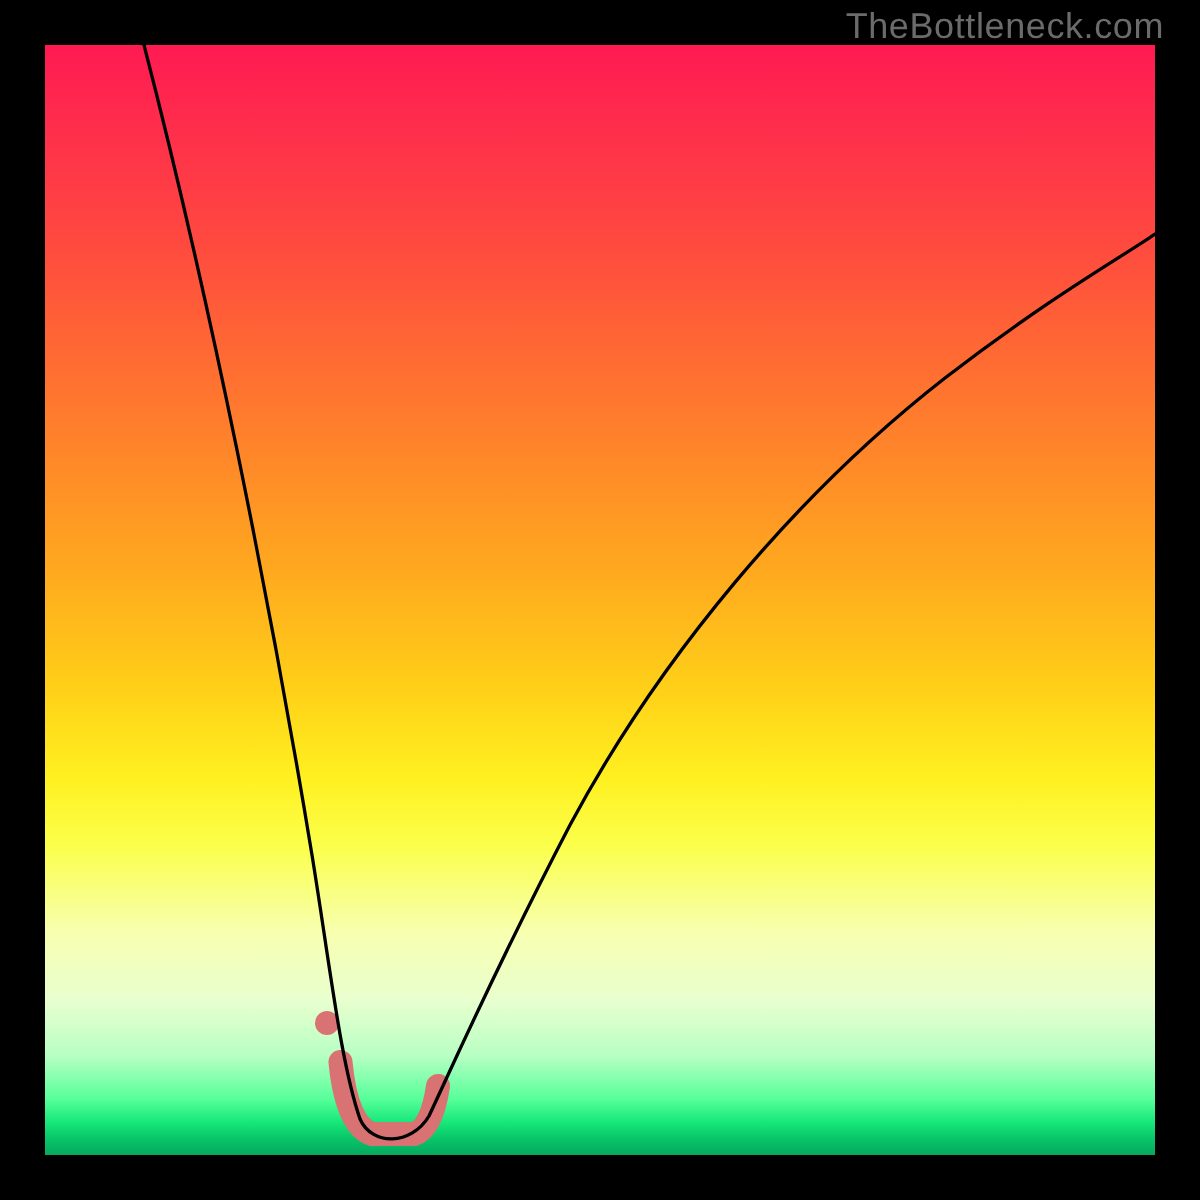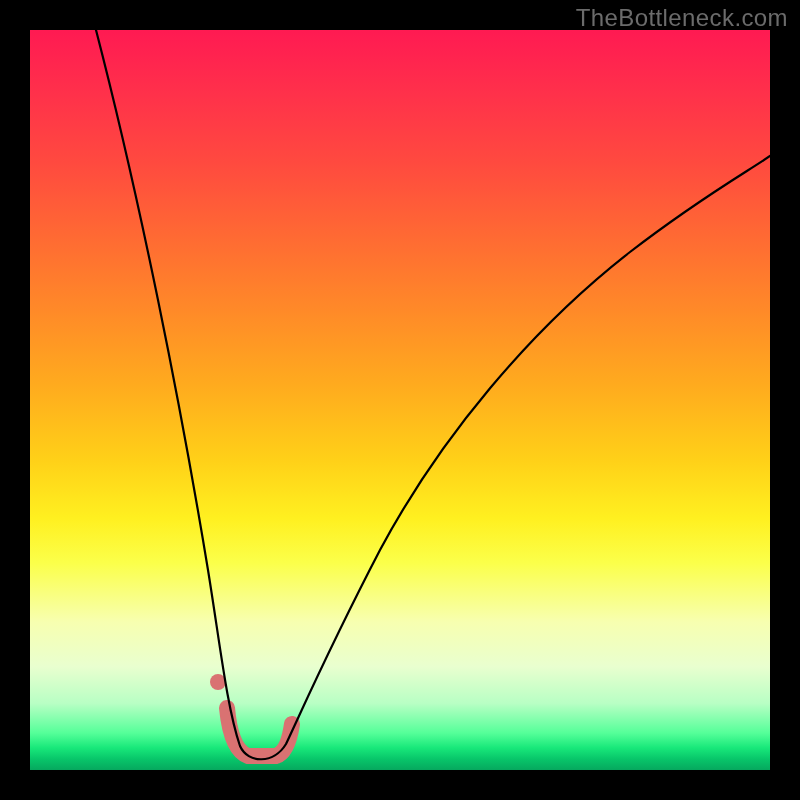--- a/index.html
+++ b/index.html
@@ -44,21 +44,21 @@
       #b8ffc4 91%,
       #55ff99 95%,
       #18e87a 97%,
       #08c66a 98.5%,
       #06a85e 100%
     );
   }
   .watermark {
     position: absolute;
     top: 4px;
-    right: 12px;
+    right: 24px;
     color: #6b6b6b;
     font-size: 24px;
     font-weight: 500;
     letter-spacing: 0.4px;
     user-select: none;
     z-index: 5;
   }
   svg.curves {
     position: absolute;
     inset: 0;

